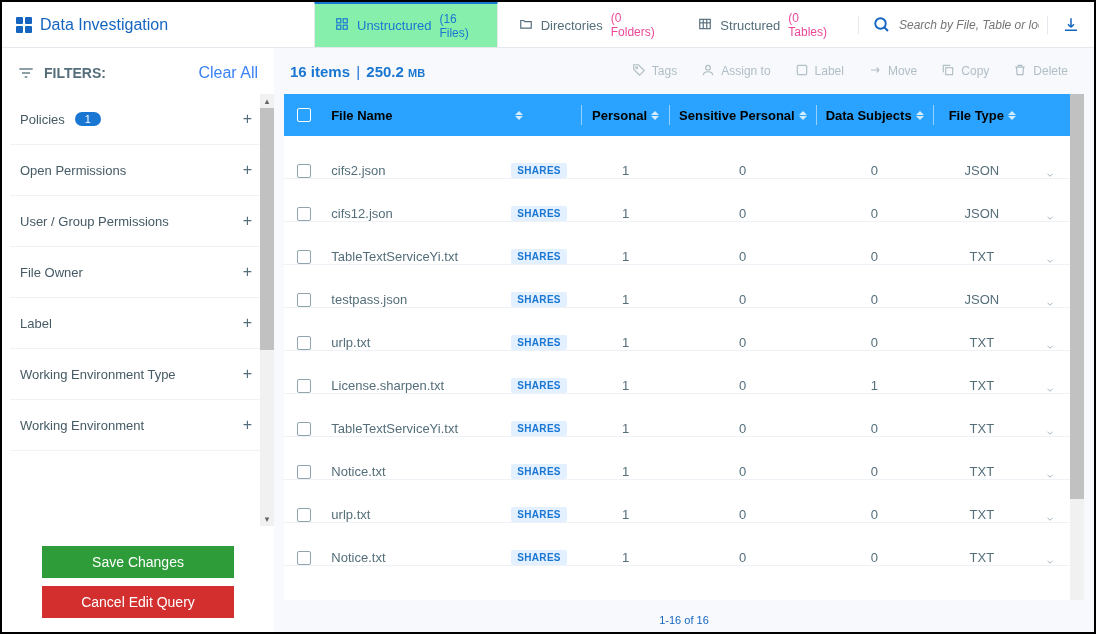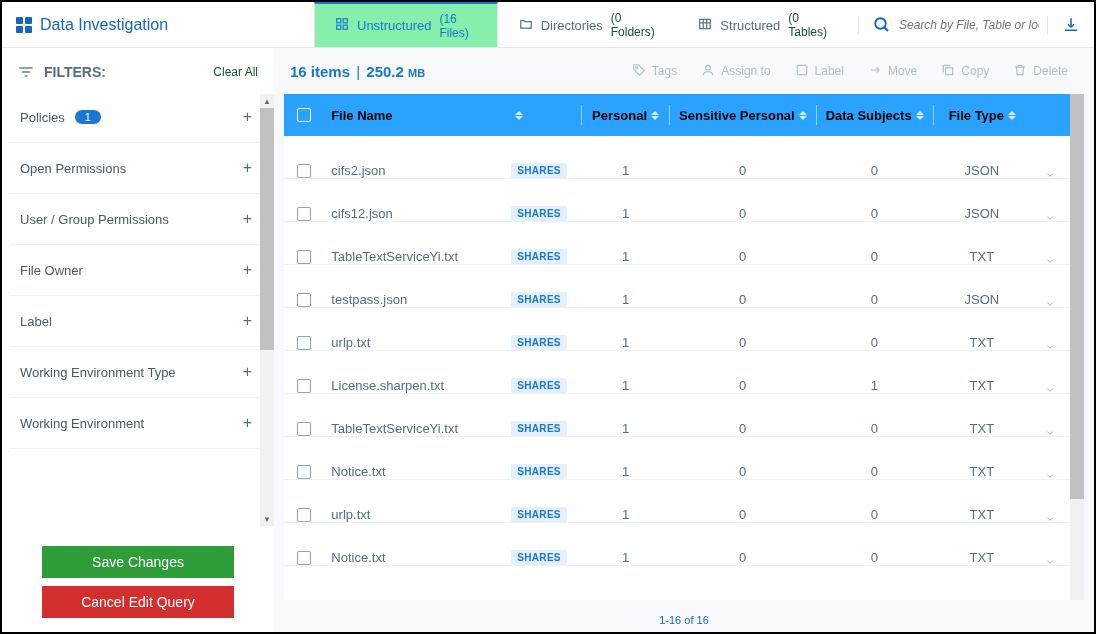--- a/index.html
+++ b/index.html
@@ -7,37 +7,37 @@
   .app { width: 1096px; height: 634px; border: 2px solid #000; display: flex; flex-direction: column; overflow: hidden; }
 
   
   .topbar { display: flex; align-items: center; height: 46px; border-bottom: 1px solid #e5e8ec; padding: 0 14px; gap: 8px; }
   .app-title { display: flex; align-items: center; gap: 8px; color: #1565c0; font-size: 16px; font-weight: 500; margin-right: 60px; flex: none; width: 230px; }
   .grid-icon { width: 16px; height: 16px; display: grid; grid-template-columns: 1fr 1fr; grid-template-rows: 1fr 1fr; gap: 2px; }
   .grid-icon span { background: #1565c0; border-radius: 1px; }
   .tabs { display: flex; height: 100%; }
   .tab { display: flex; align-items: center; gap: 8px; padding: 0 20px; border: 1px solid transparent; border-bottom: none; color: #546e7a; font-size: 13px; cursor: pointer; position: relative; background: #fff; }
   .tab.active { border-color: #e5e8ec; color: #1976d2; border-top: 2px solid #1976d2; background: #86efac; }
-  .tab-count { color: #14532d; font-size: 12px; }
+  .tab-count { color: #ec4899; font-size: 12px; }
   .tab.active .tab-count { color: #1976d2; }
   .tab-icon { width: 14px; height: 14px; display: inline-block; }
   .topbar-right { margin-left: auto; display: flex; align-items: center; gap: 8px; }
   .search-wrap { display: flex; align-items: center; gap: 8px; border-left: 1px solid #e5e8ec; padding-left: 14px; height: 100%; }
   .search-icon { width: 18px; height: 18px; color: #1565c0; }
   .search-input { border: none; outline: none; font-style: italic; color: #90a4ae; font-size: 12px; width: 140px; }
   .dl-icon-wrap { border-left: 1px solid #e5e8ec; padding-left: 14px; height: 100%; display: flex; align-items: center; }
 
   
   .body { flex: 1; display: flex; overflow: hidden; }
 
   
   .sidebar { width: 272px; display: flex; flex-direction: column; background: #fff; position: relative; }
   .filters-head { display: flex; align-items: center; padding: 16px 16px 12px 16px; color: #546e7a; font-weight: 600; font-size: 14px; }
   .filters-head .funnel-icon { margin-right: 10px; }
-  .clear-all { margin-left: auto; color: #14532d; font-size: 12px; cursor: pointer; font-weight: 400; }
+  .clear-all { margin-left: auto; color: #3b82f6; font-size: 16px; cursor: pointer; font-weight: 400; }
   .filter-section { padding: 0 8px; }
   .filter-scroll { flex: 1; overflow-y: auto; position: relative; margin-right: 4px; }
   .filter-item { display: flex; align-items: center; padding: 16px 10px; border-bottom: 1px solid #f0f2f5; color: #455a64; font-size: 13px; cursor: pointer; }
   .filter-item .badge { background: #1976d2; color: #fff; border-radius: 10px; padding: 1px 10px; font-size: 11px; margin-left: 10px; }
   .filter-item .plus { margin-left: auto; color: #546e7a; font-size: 16px; }
   .sidebar-buttons { padding: 10px 40px 14px 40px; display: flex; flex-direction: column; gap: 8px; background: #fff; }
   .btn { border: none; color: #fff; font-size: 14px; padding: 8px 0; cursor: pointer; font-family: inherit; }
   .btn-save { background: #2e9d39; }
   .btn-cancel { background: #d32f2f; }
   .sidebar-scrollbar { position: absolute; right: 0; top: 60px; bottom: 120px; width: 14px; background: #f1f1f1; }

